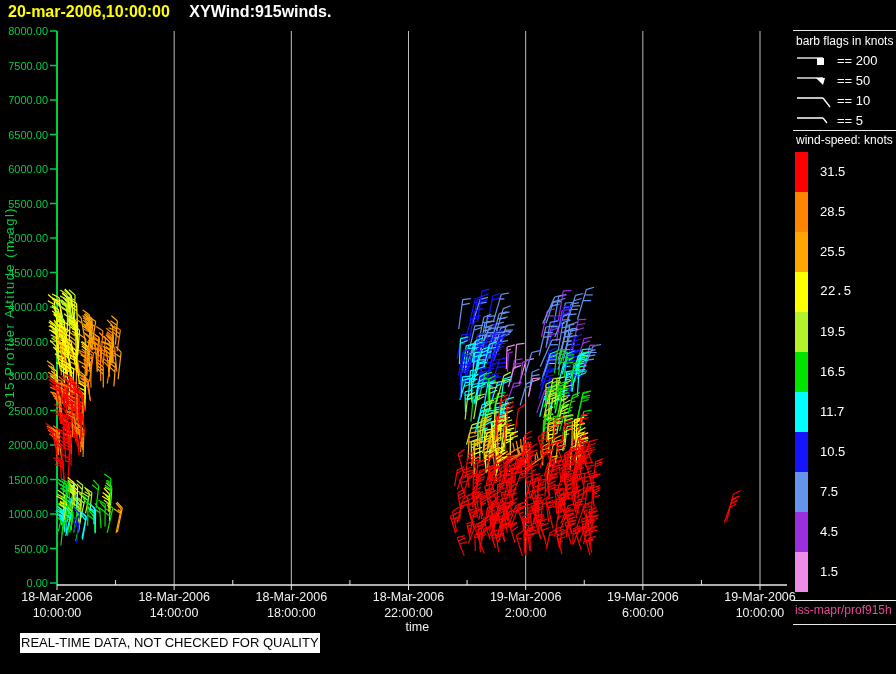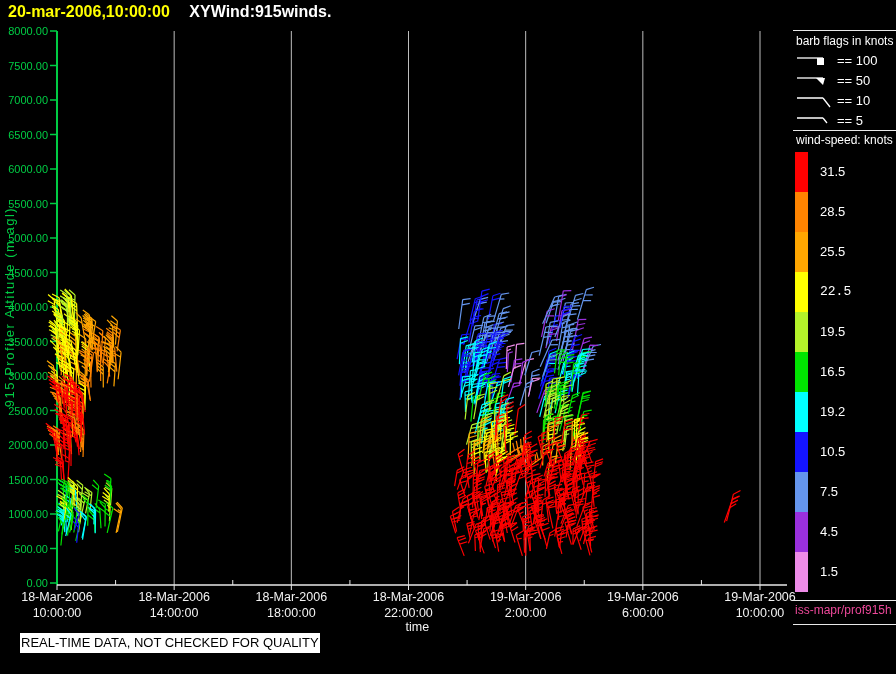--- a/index.html
+++ b/index.html
@@ -902,21 +902,21 @@
       </g>
     </svg>
 
   <div class="legend-panel">
     <div class="lg-line" style="top:30px"></div>
     <div class="lg-title" style="top:34px">barb flags in knots</div>
     <div id="barb-rows">
         <div class="lg-row" style="top: 50px;"><svg width="36" height="20" viewBox="0 0 36 20">
             <path d="M2 8 H28" stroke="#fff" stroke-width="1.3" fill="none"></path>
             <rect x="22" y="8" width="7" height="7" fill="#fff"></rect>
-          </svg><span class="lbl">== 100</span></div>
+          </svg><span class="lbl">== 200</span></div>
         <div class="lg-row" style="top: 70px;"><svg width="36" height="20" viewBox="0 0 36 20">
             <path d="M2 8 H28" stroke="#fff" stroke-width="1.3" fill="none"></path>
             <polygon points="21,8 30,8 28,15" fill="#fff"></polygon>
           </svg><span class="lbl">== 50</span></div>
         <div class="lg-row" style="top: 90px;"><svg width="36" height="20" viewBox="0 0 36 20">
             <path d="M2 8 H28 M28 8 L35 17" stroke="#fff" stroke-width="1.3" fill="none"></path>
           </svg><span class="lbl">== 10</span></div>
         <div class="lg-row" style="top: 110px;"><svg width="36" height="20" viewBox="0 0 36 20">
             <path d="M2 8 H28 M28 8 L32 13" stroke="#fff" stroke-width="1.3" fill="none"></path>
           </svg><span class="lbl">== 5</span></div>
@@ -930,21 +930,21 @@
         <div class="cb-label" style="top: 192px; height: 40px; line-height: 40px;">28.5</div>
         <div class="cb-seg" style="top: 232px; height: 40px; background: rgb(255, 166, 0);"></div>
         <div class="cb-label" style="top: 232px; height: 40px; line-height: 40px;">25.5</div>
         <div class="cb-seg" style="top: 272px; height: 40px; background: rgb(255, 255, 0);"></div>
         <div class="cb-label" style="top: 272px; height: 40px; line-height: 40px; font-family: Liberation Mono, monospace;">22.5</div>
         <div class="cb-seg" style="top: 312px; height: 40px; background: rgb(180, 243, 42);"></div>
         <div class="cb-label" style="top: 312px; height: 40px; line-height: 40px;">19.5</div>
         <div class="cb-seg" style="top: 352px; height: 40px; background: rgb(0, 228, 0);"></div>
         <div class="cb-label" style="top: 352px; height: 40px; line-height: 40px;">16.5</div>
         <div class="cb-seg" style="top: 392px; height: 40px; background: rgb(0, 255, 255);"></div>
-        <div class="cb-label" style="top: 392px; height: 40px; line-height: 40px;">19.2</div>
+        <div class="cb-label" style="top: 392px; height: 40px; line-height: 40px;">11.7</div>
         <div class="cb-seg" style="top: 432px; height: 40px; background: rgb(20, 20, 255);"></div>
         <div class="cb-label" style="top: 432px; height: 40px; line-height: 40px;">10.5</div>
         <div class="cb-seg" style="top: 472px; height: 40px; background: rgb(100, 149, 237);"></div>
         <div class="cb-label" style="top: 472px; height: 40px; line-height: 40px;">7.5</div>
         <div class="cb-seg" style="top: 512px; height: 40px; background: rgb(154, 48, 221);"></div>
         <div class="cb-label" style="top: 512px; height: 40px; line-height: 40px; text-align: center;">4.5</div>
         <div class="cb-seg" style="top: 552px; height: 40px; background: rgb(238, 140, 232);"></div>
         <div class="cb-label" style="top: 552px; height: 40px; line-height: 40px;">1.5</div>
       </div>
     <div class="lg-line" style="top:600px"></div>

